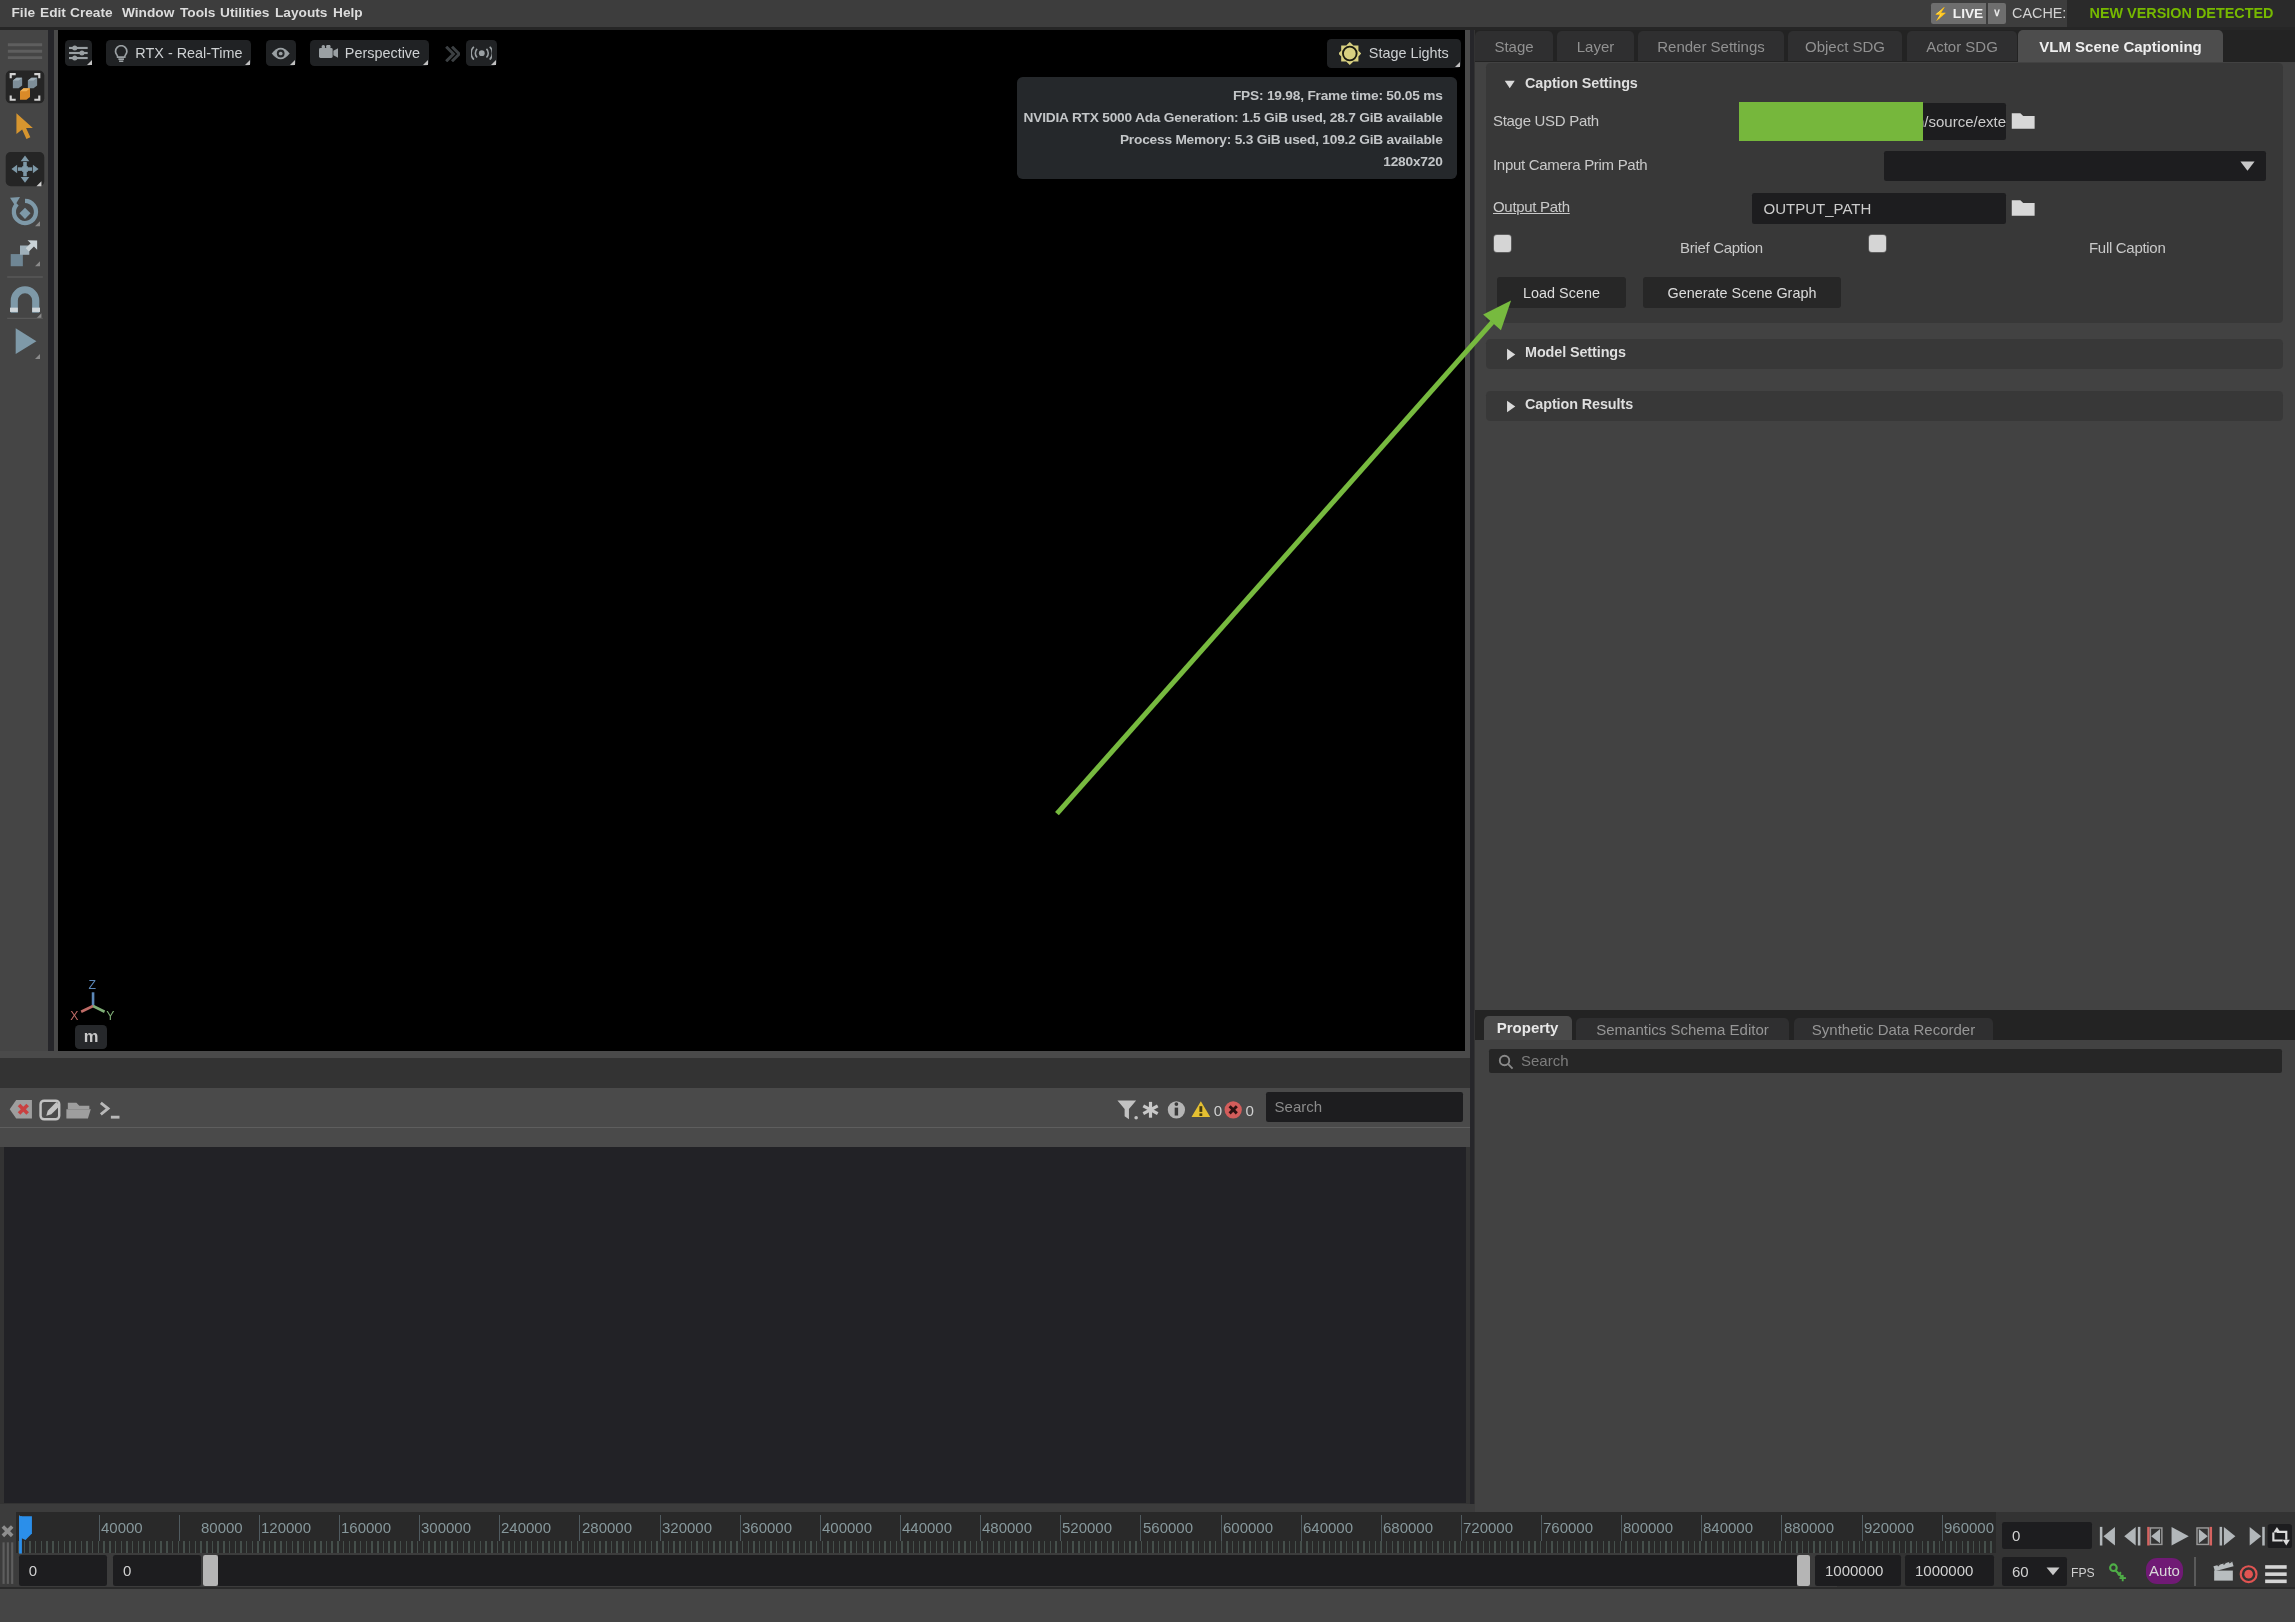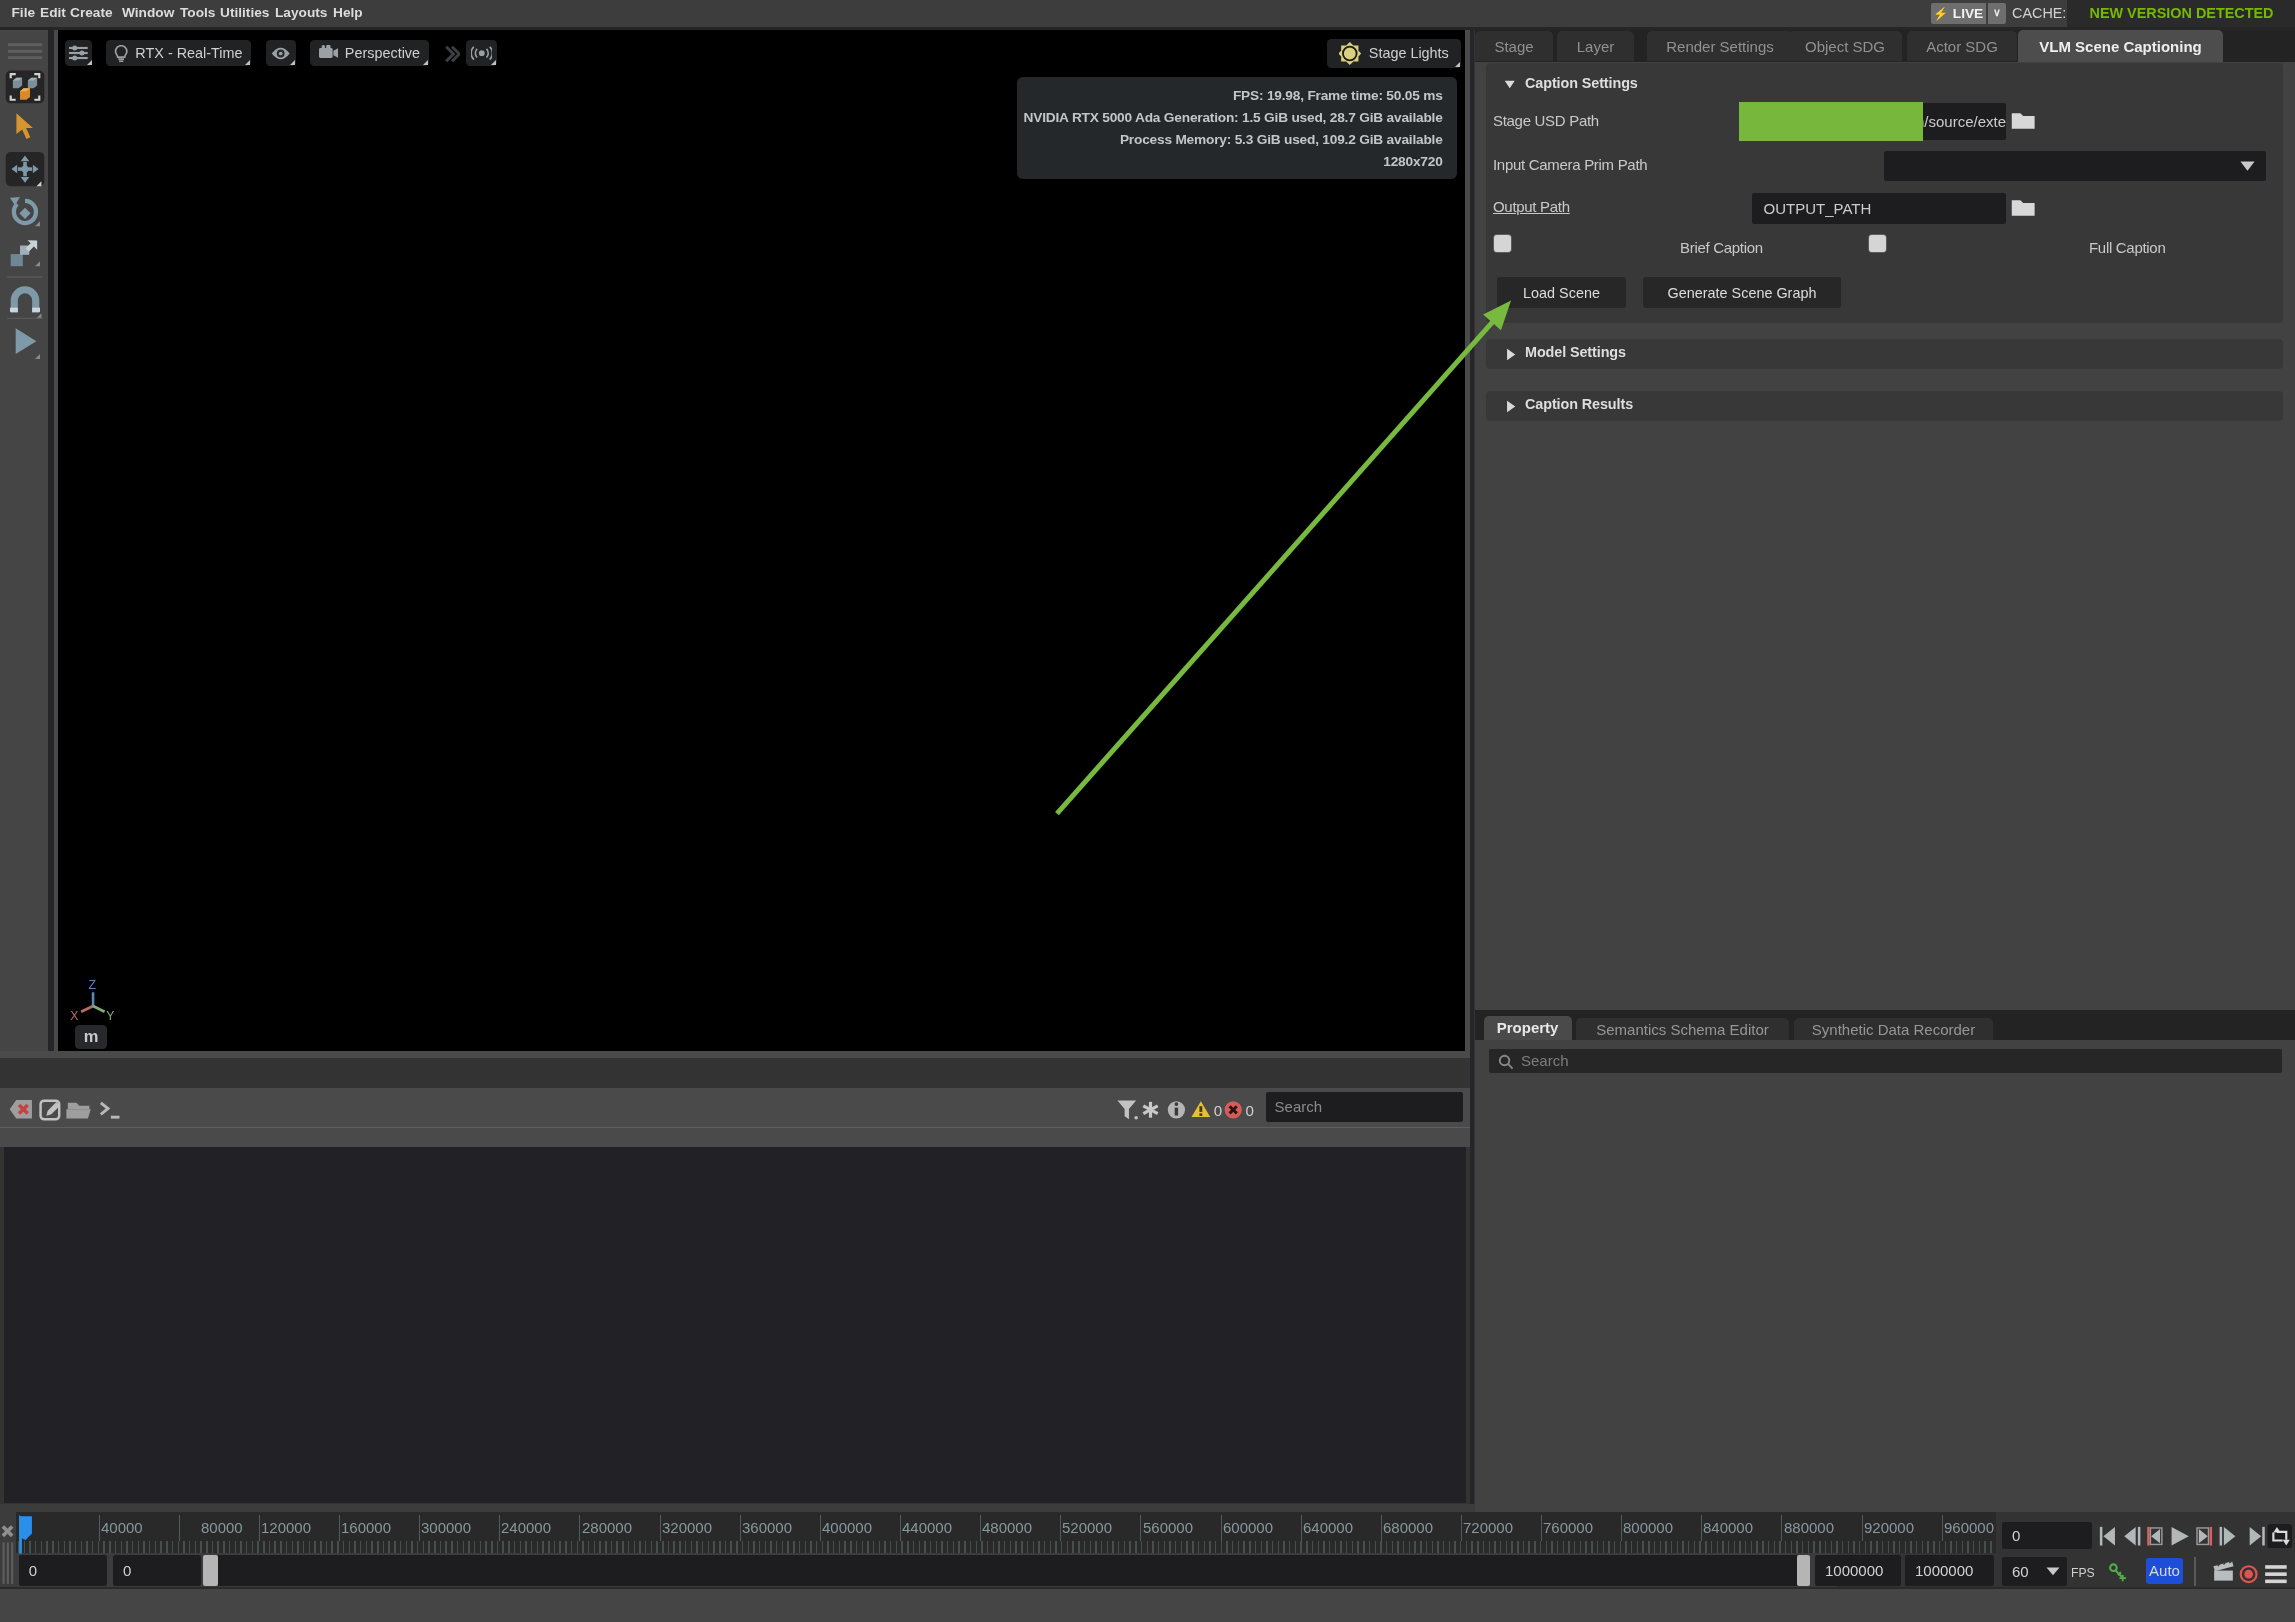--- a/index.html
+++ b/index.html
@@ -288,21 +288,21 @@
     </svg>
   </div>
   <div id="contoolbar2" class="abs"></div>
   <div id="consearch" class="abs">Search</div>
   <div id="conout" class="abs"></div>
   <div id="vsep2" class="abs"></div>
   <div id="rpanel" class="abs"></div>
   <div id="rtabband" class="abs">
     <div class="rtab off" style="left:0px;width:78px;">Stage</div>
     <div class="rtab off" style="left:82px;width:77px;">Layer</div>
-    <div class="rtab off" style="left:172px;width:146px;">Render Settings</div>
+    <div class="rtab off" style="left:163px;width:146px;">Render Settings</div>
     <div class="rtab off" style="left:313px;width:114px;">Object SDG</div>
     <div class="rtab off" style="left:432px;width:110px;">Actor SDG</div>
     <div class="rtab on" style="left:543px;width:205px;font-weight:700;">VLM Scene Captioning</div>
   </div>
 
   <div class="secbox abs" style="left:1486px;top:63px;width:797px;height:260px;"></div>
   <svg class="abs" style="left:1504px;top:80px;" width="11.5" height="9.3" viewBox="0 0 16 13">
       <path d="M1 1 h14 l-7 10.5 z" fill="#dadada"></path>
     </svg>
   <div class="sechead abs" style="left:1525px;top:75px;">Caption Settings</div>
@@ -436,21 +436,21 @@
     <span class="abs" style="left:2071px;top:54px;color:#d0d0d0;font-size:12.2px;">FPS</span>
     <svg class="abs" style="left:2107px;top:50px;" width="20" height="20" viewBox="0 0 28 28">
       <circle cx="9" cy="8" r="4.6" fill="none" stroke="#4fae47" stroke-width="3"></circle>
       <line x1="12" y1="12" x2="21" y2="21" stroke="#4fae47" stroke-width="3"></line>
       <line x1="15.5" y1="18.5" x2="19.5" y2="14.5" stroke="#4fae47" stroke-width="3"></line>
       <g stroke="#4fae47" stroke-width="2.6">
           <line x1="22" y1="18" x2="22" y2="27"></line>
           <line x1="17.5" y1="22.5" x2="26.5" y2="22.5"></line>
         </g>
     </svg>
-    <div class="abs" style="left:2146px;top:46px;width:37px;height:26px;background:#1d4ed8;border-radius:3px;color:#d8d8d8;font-size:15px;text-align:center;line-height:26px;">Auto</div>
+    <div class="abs" style="left:2146px;top:46px;width:37px;height:26px;background:#701a75;border-radius:11px;color:#d8d8d8;font-size:15px;text-align:center;line-height:26px;">Auto</div>
     <div class="abs" style="left:2194px;top:45px;width:2.2px;height:29px;background:#5a5a5a;"></div>
     <svg class="abs" style="left:2212px;top:47px;" width="79" height="26" viewBox="0 0 110 36">
 
       <path d="M2 10 l26 -7 2 7 -26 7 z" fill="#b8bdbf"></path>
       <g stroke="#3c3c3c" stroke-width="2">
           <line x1="8" y1="9.5" x2="12" y2="5.5"></line>
           <line x1="16" y1="7.5" x2="20" y2="3.5"></line>
           <line x1="24" y1="5.5" x2="28" y2="2.5"></line>
         </g>
       <rect x="3" y="16" width="26" height="14" fill="#b8bdbf"></rect>

